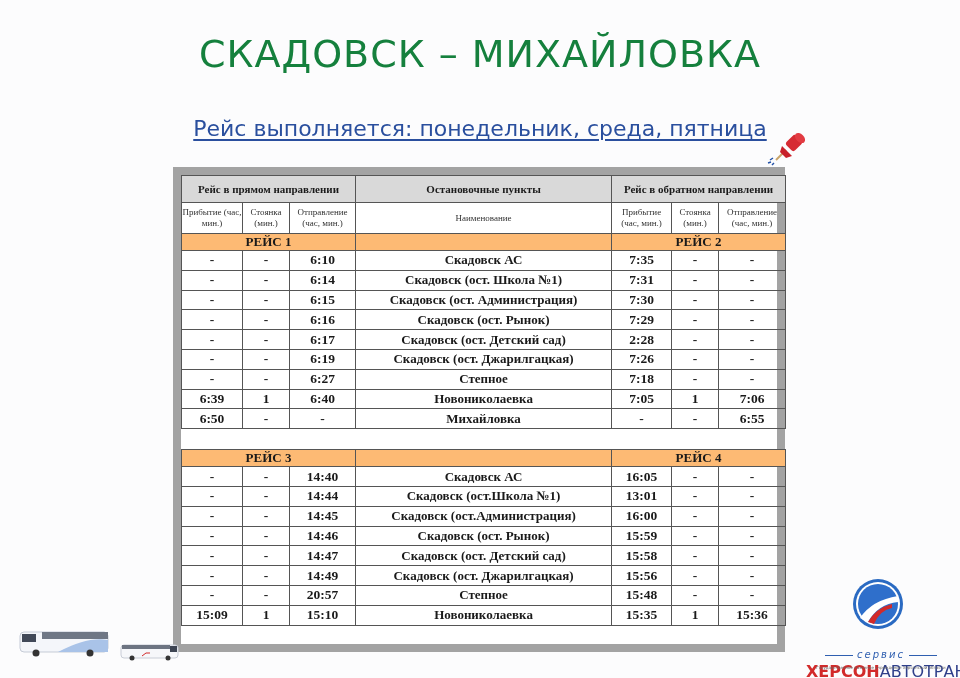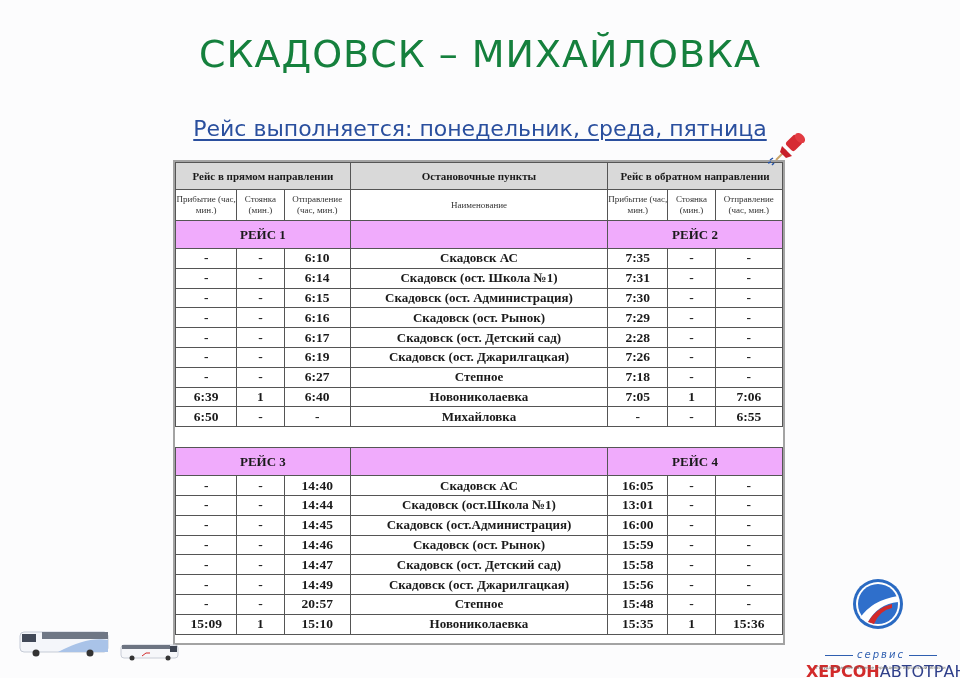--- a/index.html
+++ b/index.html
@@ -11,34 +11,34 @@
     font-family: "DejaVu Sans", sans-serif; font-weight: normal; font-size: 38px;
     color: #15803d; letter-spacing: 1px;
   }
   .subtitle {
     position: absolute; left: 0; top: 88px; width: 960px; text-align: center;
     font-family: "DejaVu Sans", sans-serif; font-size: 22px; color: #2a4f9e;
     text-decoration: underline; text-underline-offset: 3px; margin-top: 28px;
   }
 
   .table-wrap {
-    position: absolute; left: 173px; top: 160px; width: 612px; height: 485px;
-    border: 2px solid #a3a3a3; background: #fff;
+    position: absolute; left: 173px; top: 167px; width: 612px; height: 485px;
+    border: 8px solid #a3a3a3; background: #fff;
   }
   table { width: 100%; border-collapse: collapse; table-layout: fixed; }
   td, th {
     border: 1px solid #555; text-align: center; vertical-align: middle;
     font-family: "Liberation Serif", serif; padding: 0;
   }
   col.c1 { width: 61px; } col.c2 { width: 47px; } col.c3 { width: 66px; }
   col.c4 { width: 256px; } col.c5 { width: 60px; } col.c6 { width: 47px; } col.c7 { width: 67px; }
 
   tr.h1 th { background: #d9d9d9; height: 27px; font-size: 11px; font-weight: bold; }
   tr.h2 td { height: 31px; font-size: 9px; color: #333; line-height: 11px; }
-  tr.trip td { background: #f0abfc; height: 28px; font-size: 13px; font-weight: bold; }
+  tr.trip td { background: #fdba74; height: 17px; font-size: 13px; font-weight: bold; }
   tr.row td { height: 19.8px; font-size: 13.5px; font-weight: bold; }
   tr.row td.stop { font-size: 13px; }
   tr.spacer td { height: 21px; border-left: none; border-right: none; }
 
   .pin { position: absolute; left: 764px; top: 130px; width: 44px; height: 40px; }
   .bus-big { position: absolute; left: 18px; top: 628px; width: 92px; height: 30px; }
   .bus-small { position: absolute; left: 120px; top: 642px; width: 60px; height: 20px; }
 
   .logo { position: absolute; left: 806px; top: 578px; width: 150px; height: 100px; }
   .logo-circle { position: absolute; left: 46px; top: 0; width: 52px; height: 52px; }

